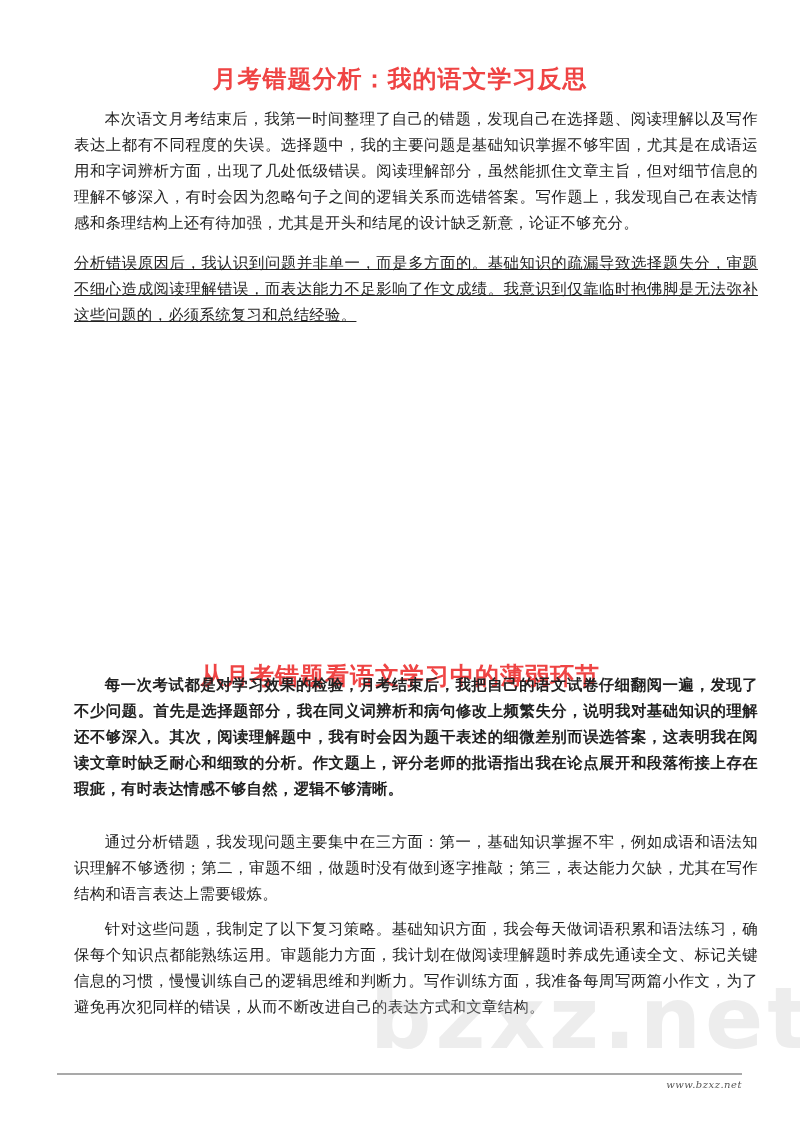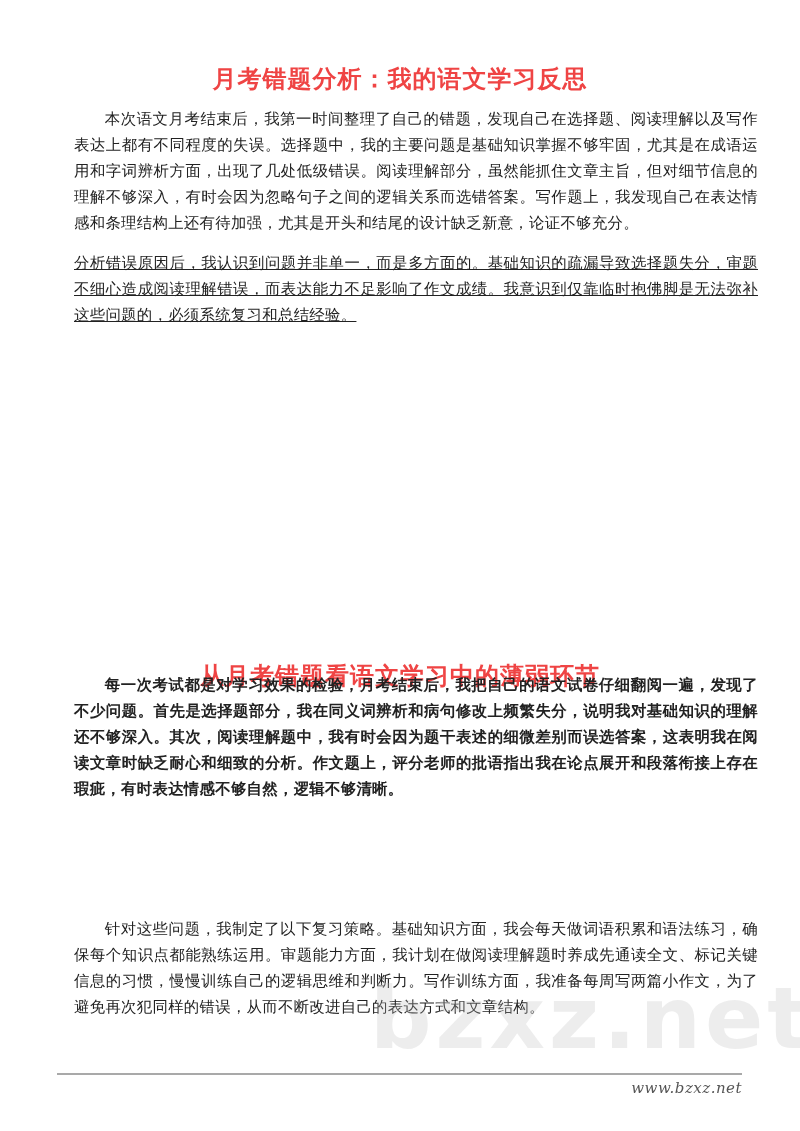--- a/index.html
+++ b/index.html
@@ -27,35 +27,36 @@
     font-weight: bold; font-size: 86px; color: rgba(190,190,190,0.28);
     letter-spacing: 4px; pointer-events: none; line-height: 1;
   }
   .footer-rule {
     position: absolute; left: 57px; top: 1073px; width: 685px; height: 2px;
     background: #a9a9a9;
   }
   .footer-url {
     position: absolute; right: 58px; top: 1079px;
     font-family: "DejaVu Serif", "Liberation Serif", serif;
-    font-style: italic; font-size: 15px; color: #555; letter-spacing: 0.5px;
+    font-style: italic; font-size: 10px; color: #555; letter-spacing: 0.5px;
   }
 </style>
 </head>
 <body>
 
 <div class="page">
 
   <h1 class="title" style="top:64px;">月考错题分析：我的语文学习反思</h1>
 
   <p class="para" style="top:90px;">本次语文月考结束后，我第一时间整理了自己的错题，发现自己在选择题、阅读理解以及写作表达上都有不同程度的失误。选择题中，我的主要问题是基础知识掌握不够牢固，尤其是在成语运用和字词辨析方面，出现了几处低级错误。阅读理解部分，虽然能抓住文章主旨，但对细节信息的理解不够深入，有时会因为忽略句子之间的逻辑关系而选错答案。写作题上，我发现自己在表达情感和条理结构上还有待加强，尤其是开头和结尾的设计缺乏新意，论证不够充分。</p>
   <p class="para noindent" style="top:234px;text-decoration:underline;">分析错误原因后，我认识到问题并非单一，而是多方面的。基础知识的疏漏导致选择题失分，审题不细心造成阅读理解错误，而表达能力不足影响了作文成绩。我意识到仅靠临时抱佛脚是无法弥补这些问题的，必须系统复习和总结经验。</p>
 
   <h1 class="title" style="top:633px;margin-top:28px;">从月考错题看语文学习中的薄弱环节</h1>
 
   <p class="para" style="top:656px;font-weight:bold;">每一次考试都是对学习效果的检验，月考结束后，我把自己的语文试卷仔细翻阅一遍，发现了不少问题。首先是选择题部分，我在同义词辨析和病句修改上频繁失分，说明我对基础知识的理解还不够深入。其次，阅读理解题中，我有时会因为题干表述的细微差别而误选答案，这表明我在阅读文章时缺乏耐心和细致的分析。作文题上，评分老师的批语指出我在论点展开和段落衔接上存在瑕疵，有时表达情感不够自然，逻辑不够清晰。</p>
+  <p class="para" style="top:813px;">通过分析错题，我发现问题主要集中在三方面：第一，基础知识掌握不牢，例如成语和语法知识理解不够透彻；第二，审题不细，做题时没有做到逐字推敲；第三，表达能力欠缺，尤其在写作结构和语言表达上需要锻炼。</p>
   <p class="para" style="top:900px;">针对这些问题，我制定了以下复习策略。基础知识方面，我会每天做词语积累和语法练习，确保每个知识点都能熟练运用。审题能力方面，我计划在做阅读理解题时养成先通读全文、标记关键信息的习惯，慢慢训练自己的逻辑思维和判断力。写作训练方面，我准备每周写两篇小作文，为了避免再次犯同样的错误，从而不断改进自己的表达方式和文章结构。</p>
 
   <div class="watermark">bzxz.net</div>
 
   <div class="footer-rule"></div>
   <div class="footer-url">www.bzxz.net</div>
 </div>
 
 </body></html>

